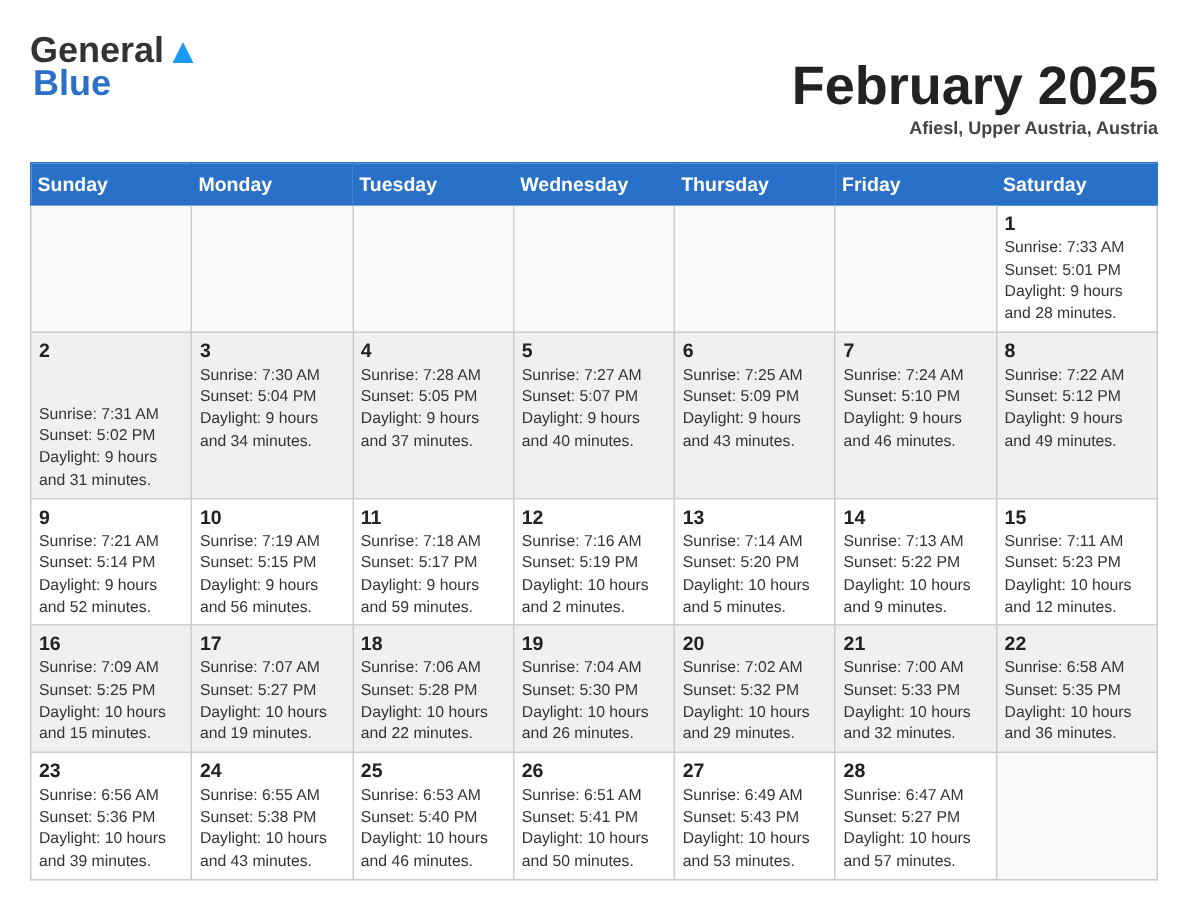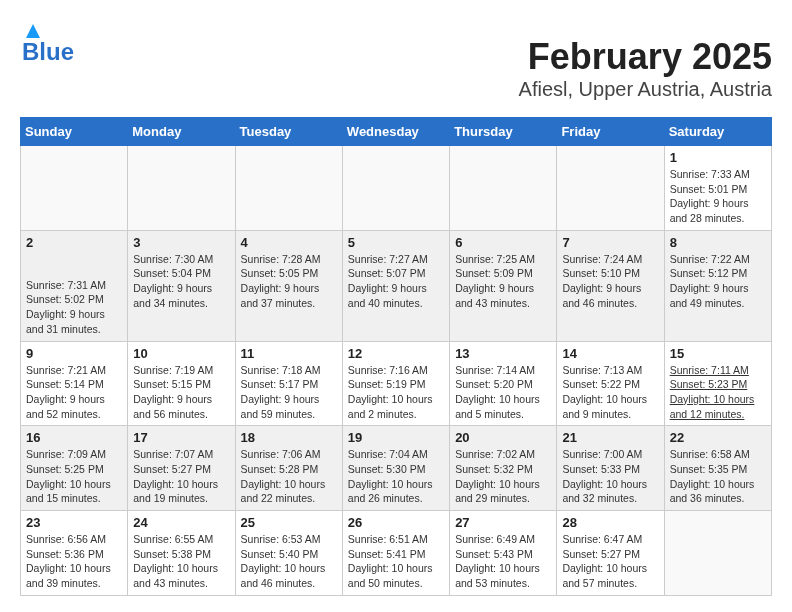--- a/index.html
+++ b/index.html
@@ -24,22 +24,22 @@
     .title-area {
       text-align: right;
     }
     .title-area h1 {
       font-size: 36px;
       font-weight: bold;
       color: #222;
       margin-top: 16px;
     }
     .title-area h2 {
-      font-size: 20px;
-      font-weight: normal;
+      font-size: 12px;
+      font-weight: bold;
       color: #444;
     }
     .calendar {
       width: 100%;
       border-collapse: collapse;
       font-size: 11px;
       border-radius: 21px;
     }
     .calendar thead tr th {
       background: #2970c8;
@@ -76,20 +76,21 @@
     .alt-row td {
       background: #f0f0f0;
     }
   </style>
 </head>
 <body>
 
 <div class="header-area">
   <div class="logo">
     <div style="display:flex; align-items:flex-end; gap:0;">
+      <span style="font-size:24px; font-weight:bold; color:#333; font-family:Arial;">General</span>
       <svg width="22" height="22" viewBox="0 0 22 22" style="margin-left:2px; margin-bottom:2px;">
         <polygon points="4,18 18,18 11,4" fill="#1a9af7"></polygon>
       </svg>
     </div>
     <span style="font-size:24px; font-weight:bold; color:#2970c8; font-family:Arial; margin-top:-6px; margin-left:2px;">Blue</span>
   </div>
   <div class="title-area">
     <h1>February 2025</h1>
     <h2>Afiesl, Upper Austria, Austria</h2>
   </div>
@@ -198,21 +199,21 @@
 Daylight: 10 hours and 5 minutes.</div>
         </td>
         <td>
           <span class="day-number">14</span>
           <div class="day-info" style="white-space: pre-line;">Sunrise: 7:13 AM
 Sunset: 5:22 PM
 Daylight: 10 hours and 9 minutes.</div>
         </td>
         <td>
           <span class="day-number">15</span>
-          <div class="day-info" style="white-space: pre-line; text-decoration: underline;">Sunrise: 7:11 AM
+          <div class="day-info" style="white-space: pre-line;">Sunrise: 7:11 AM
 Sunset: 5:23 PM
 Daylight: 10 hours and 12 minutes.</div>
         </td>
       </tr>
       <tr class="alt-row">
         <td>
           <span class="day-number">16</span>
           <div class="day-info" style="white-space: pre-line;">Sunrise: 7:09 AM
 Sunset: 5:25 PM
 Daylight: 10 hours and 15 minutes.</div>

